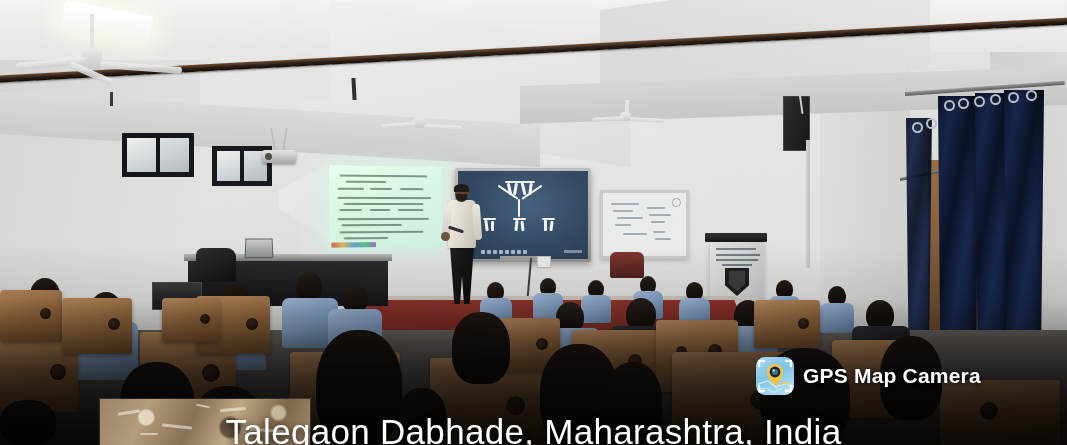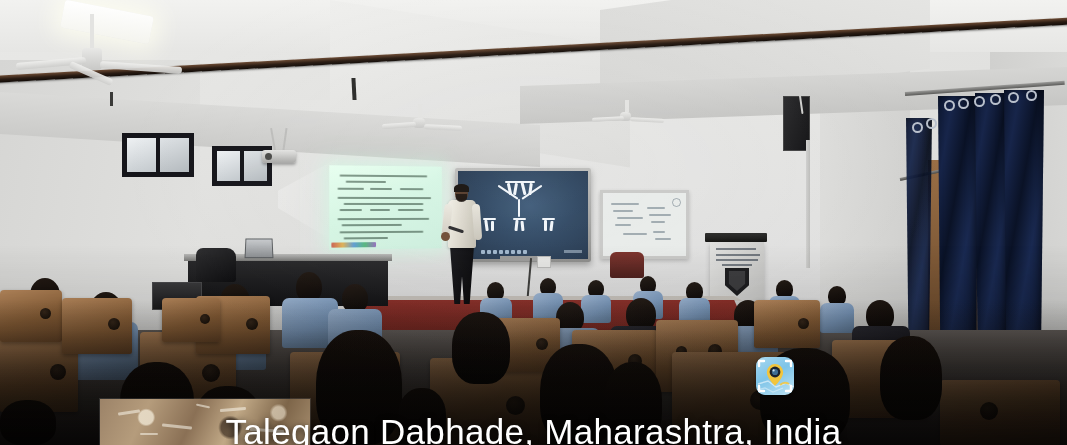--- a/index.html
+++ b/index.html
@@ -562,20 +562,21 @@
 
         <path d="M3 9 V4 H8 M30 4 H35 V9 M35 29 V34 H30 M8 34 H3 V29" stroke="#ffffff" stroke-width="2.4" fill="none" stroke-linecap="round"></path>
 
         <path d="M19 7 a8.2 8.2 0 0 1 8.2 8.2 c0 6.2 -8.2 13.6 -8.2 13.6
                  s-8.2 -7.4 -8.2 -13.6 A8.2 8.2 0 0 1 19 7 z" fill="#f2c53d"></path>
         <circle cx="19" cy="15" r="5.4" fill="#1b2330"></circle>
         <circle cx="19" cy="15" r="3.1" fill="#3f6d93"></circle>
         <circle cx="17.6" cy="13.4" r="1.1" fill="#cfe3f2"></circle>
       </svg>
     </div>
+    <div class="wm-brand-text">GPS Map Camera</div>
   </div>
 
   <div class="layer wm-map">
     <div class="wm-map-n" style="left:18px;top:12px;width:22px;height:3px;transform:rotate(-8deg);"></div>
     <div class="wm-map-n" style="left:62px;top:26px;width:30px;height:3px;transform:rotate(6deg);"></div>
     <div class="wm-map-n" style="left:120px;top:9px;width:26px;height:3px;transform:rotate(-5deg);"></div>
     <div class="wm-map-n" style="left:150px;top:30px;width:34px;height:3px;transform:rotate(4deg);"></div>
     <div class="wm-map-n" style="left:40px;top:34px;width:18px;height:2px;"></div>
     <div class="wm-map-n" style="left:96px;top:6px;width:14px;height:2px;transform:rotate(12deg);"></div>
   </div>

